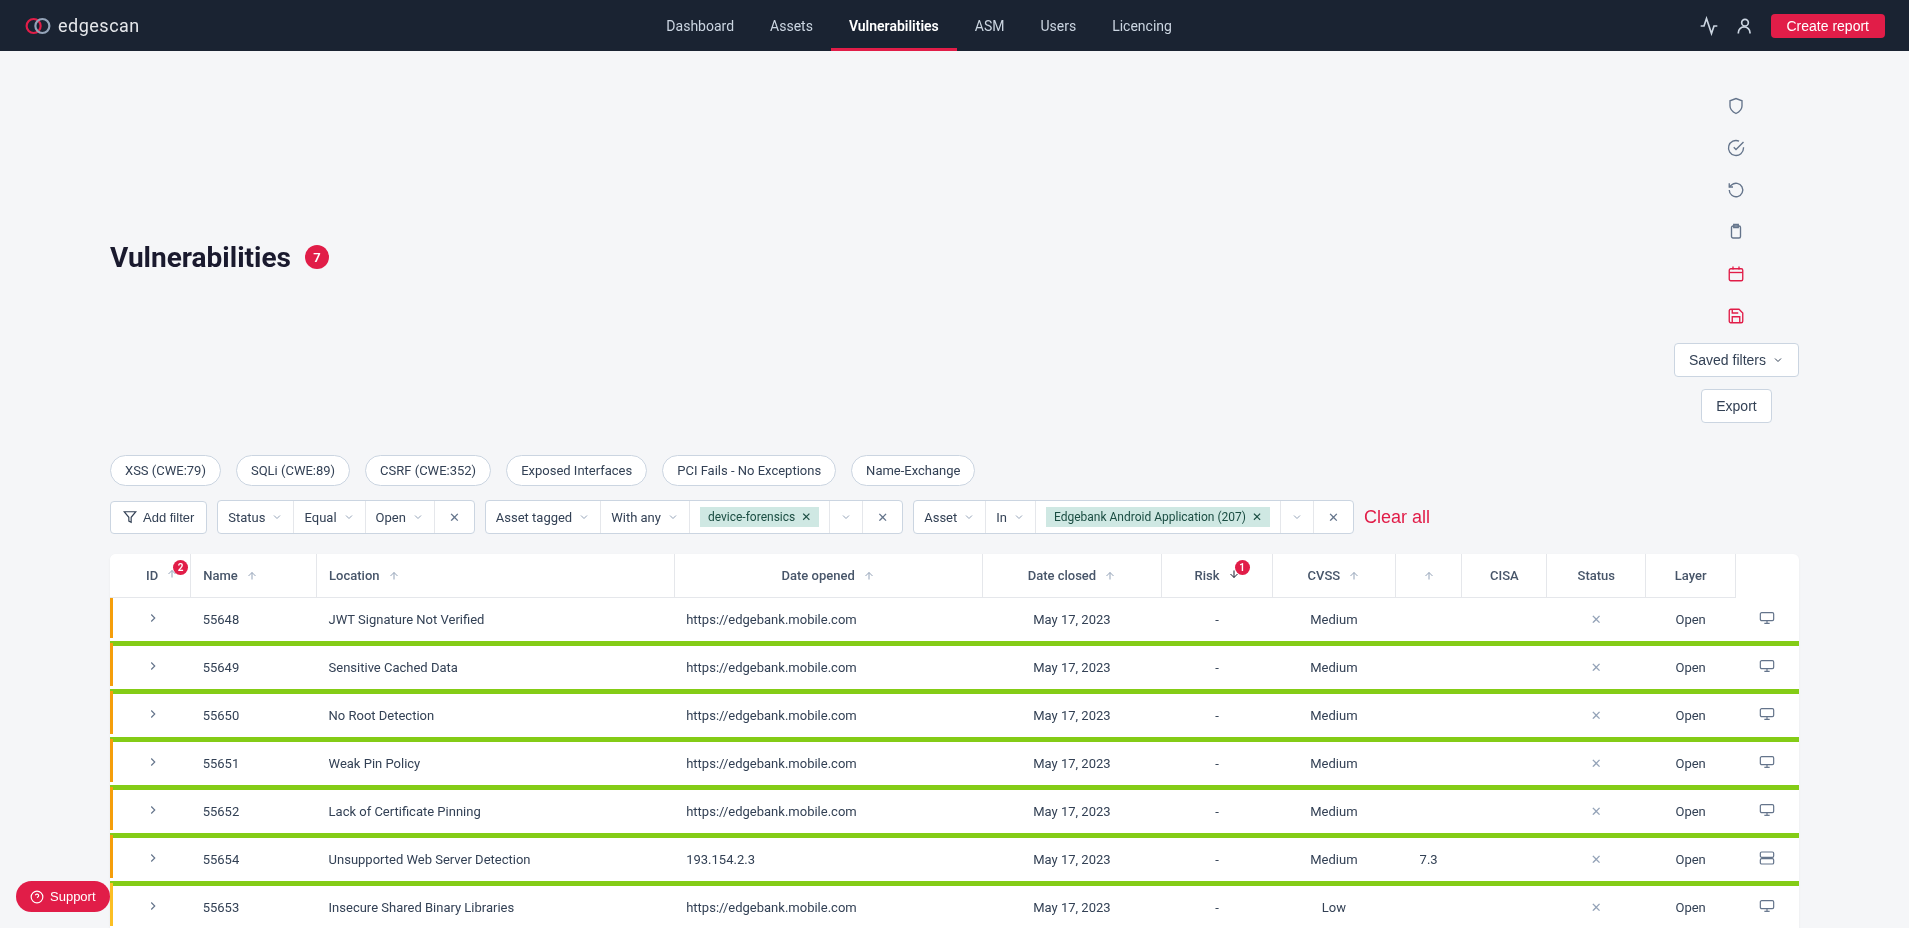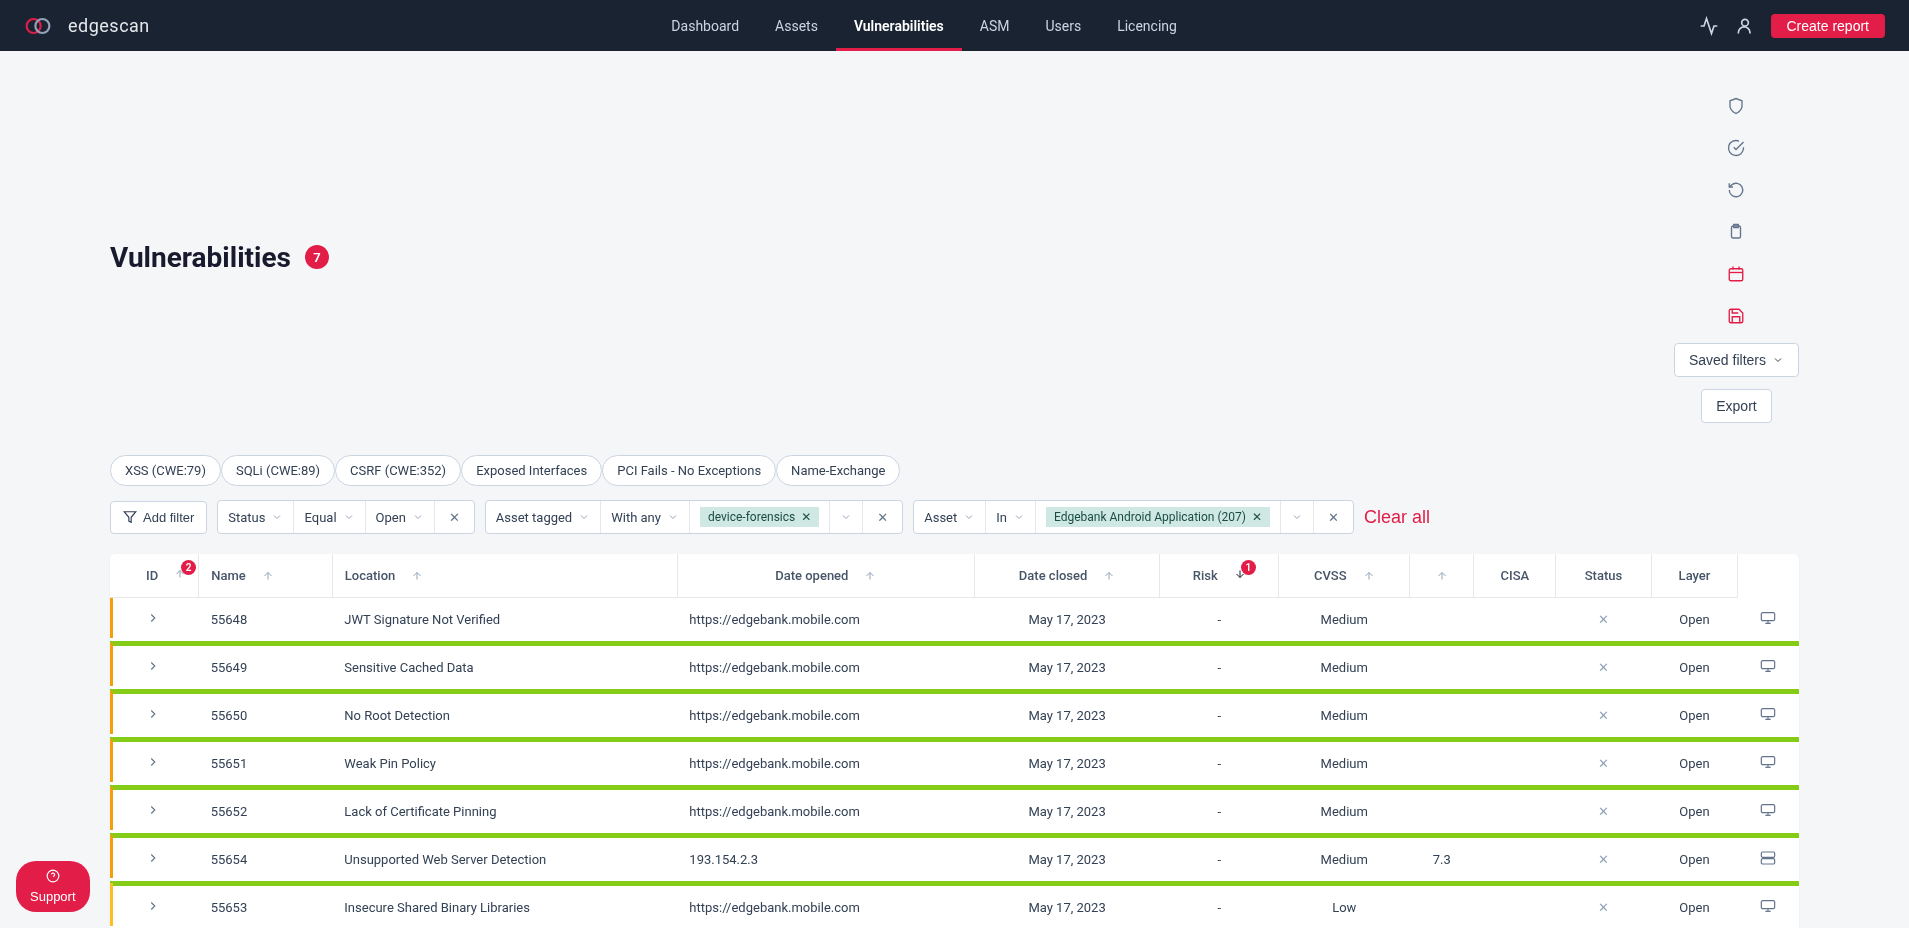--- a/index.html
+++ b/index.html
@@ -1,21 +1,21 @@
 <!DOCTYPE html>
 <html><head>
 <meta charset="utf-8">
 <style>
 * { margin: 0; padding: 0; box-sizing: border-box; }
 body { font-family: -apple-system, BlinkMacSystemFont, 'Segoe UI', Roboto, sans-serif; background: #f5f6f8; color: #1a1a2e; font-size: 14px; }
 
 
 .header { background: #1a2332; height: 51px; display: flex; align-items: center; padding: 0 24px; justify-content: space-between; }
 .header-left { display: flex; align-items: center; gap: 12px; }
-.logo { display: flex; align-items: center; gap: 16px; }
+.logo { display: flex; align-items: center; gap: 6px; }
 .logo-icon { width: 28px; height: 28px; }
 .logo-text { color: #e5e7eb; font-size: 18px; font-weight: 400; letter-spacing: 0.5px; }
 .nav { display: flex; gap: 0; }
 .nav-item { color: #cbd5e1; padding: 0 18px; height: 51px; display: flex; align-items: center; font-size: 14px; cursor: pointer; position: relative; }
 .nav-item.active { color: #fff; font-weight: 600; }
 .nav-item.active::after { content: ''; position: absolute; bottom: 0; left: 0; right: 0; height: 3px; background: #e11d48; }
 .header-right { display: flex; align-items: center; gap: 16px; }
 .header-icon { color: #cbd5e1; cursor: pointer; display: flex; align-items: center; }
 .create-report-btn { background: #e11d48; color: #fff; border: none; padding: 4px 16px; border-radius: 4px; font-size: 14px; font-weight: 500; cursor: pointer; }
 
@@ -24,61 +24,61 @@
 .page-header { display: flex; justify-content: space-between; align-items: center; margin-bottom: 32px; }
 .page-title-wrap { display: flex; align-items: center; gap: 14px; }
 .page-title { font-size: 28px; font-weight: 700; color: #1a1a2e; }
 .count-badge { background: #e11d48; color: #fff; width: 24px; height: 24px; border-radius: 50%; display: flex; align-items: center; justify-content: center; font-size: 13px; font-weight: 600; }
 .page-actions { display: flex; align-items: center; gap: 12px; flex-direction: column; }
 .icon-btn { background: none; border: none; color: #64748b; cursor: pointer; padding: 6px; display: flex; align-items: center; }
 .icon-btn.red { color: #e11d48; }
 .outline-btn { background: #fff; border: 1px solid #cbd5e1; color: #334155; padding: 8px 14px; border-radius: 4px; font-size: 14px; cursor: pointer; display: flex; align-items: center; gap: 6px; }
 
 
-.filter-chips { display: flex; gap: 0; margin-bottom: 14px; flex-wrap: wrap; }
+.filter-chips { display: flex; gap: 15px; margin-bottom: 14px; flex-wrap: wrap; }
 .chip { background: #fff; border: 1px solid #cbd5e1; color: #334155; padding: 7px 14px; border-radius: 20px; font-size: 13px; cursor: pointer; }
 
 
 .filter-bar { display: flex; gap: 10px; margin-bottom: 20px; flex-wrap: wrap; align-items: center; }
 .add-filter-btn { background: #fff; border: 1px solid #cbd5e1; color: #334155; padding: 8px 12px; border-radius: 4px; font-size: 13px; cursor: pointer; display: flex; align-items: center; gap: 6px; }
 .filter-group { background: #fff; border: 1px solid #cbd5e1; border-radius: 4px; display: flex; align-items: center; height: 34px; overflow: hidden; }
 .filter-seg { padding: 0 10px; display: flex; align-items: center; gap: 6px; height: 100%; color: #334155; font-size: 13px; border-right: 1px solid #e5e7eb; }
 .filter-seg:last-child { border-right: none; }
 .filter-seg .chev { color: #94a3b8; }
 .filter-tag { background: #cfe8e3; color: #1a4d42; padding: 3px 8px; border-radius: 0; font-size: 12px; display: inline-flex; align-items: center; gap: 6px; }
 .filter-close { color: #64748b; cursor: pointer; padding: 0 4px; }
 .clear-all { color: #e11d48; font-size: 18px; cursor: pointer; background: none; border: none; }
 
 
 .table-wrap { background: #fff; border-radius: 6px; overflow: hidden; box-shadow: 0 1px 3px rgba(0,0,0,0.05); }
 .table { width: 100%; border-collapse: collapse; }
 .table thead th { background: #fff; padding: 14px 12px; text-align: left; font-weight: 500; color: #475569; border-bottom: 1px solid #e5e7eb; border-right: 1px solid #e5e7eb; font-size: 13px; position: relative; }
 .table thead th:first-child { width: 24px; border-right: none; padding-left: 12px; padding-right: 4px; }
 .table thead th:nth-child(2) { border-right: 1px solid #e5e7eb; }
-.th-content { display: flex; align-items: center; gap: 16px; justify-content: flex-start; position: relative; }
+.th-content { display: flex; align-items: center; gap: 8px; justify-content: flex-start; position: relative; }
 .th-content.center { justify-content: center; }
 .sort-icon { color: #94a3b8; }
 .th-badge { position: absolute; top: -8px; right: -10px; background: #e11d48; color: #fff; font-size: 10px; width: 15px; height: 15px; border-radius: 50%; display: flex; align-items: center; justify-content: center; font-weight: 600; }
 .table tbody tr { border-bottom: 5px solid #84cc16; position: relative; }
 .table tbody tr::before { content: ''; position: absolute; left: 0; top: 0; bottom: 0; width: 3px; background: #f59e0b; }
 .table tbody tr.low::before { background: #fbbf24; }
 .table tbody td { padding: 12px; color: #334155; font-size: 13px; }
 .table tbody td:first-child { padding-left: 12px; width: 24px; }
 .expand-icon { color: #64748b; cursor: pointer; }
 .link-cell { color: #475569; }
 .center-cell { text-align: center; }
 .x-icon { color: #94a3b8; }
 .layer-icon { color: #64748b; display: inline-flex; }
 
 
 .table-footer { display: flex; justify-content: flex-end; align-items: center; gap: 14px; padding: 18px 0; color: #475569; font-size: 13px; }
 .rows-select { background: #fff; border: 1px solid #cbd5e1; padding: 6px 12px; border-radius: 4px; display: flex; align-items: center; gap: 8px; cursor: pointer; }
 
 
-.support-btn { position: fixed; bottom: 16px; left: 16px; background: #e11d48; color: #fff; border: none; padding: 8px 14px; border-radius: 20px; font-size: 13px; font-weight: 500; cursor: pointer; display: flex; align-items: center; gap: 6px; flex-direction: column; }
+.support-btn { position: fixed; bottom: 16px; left: 16px; background: #e11d48; color: #fff; border: none; padding: 8px 14px; border-radius: 20px; font-size: 13px; font-weight: 500; cursor: pointer; display: flex; align-items: center; gap: 6px; }
 
 svg { flex-shrink: 0; }
 </style>
 </head>
 <body>
 
 <div class="header">
   <div class="header-left">
     <div class="logo">
       <svg class="logo-icon" viewBox="0 0 32 32" fill="none">

